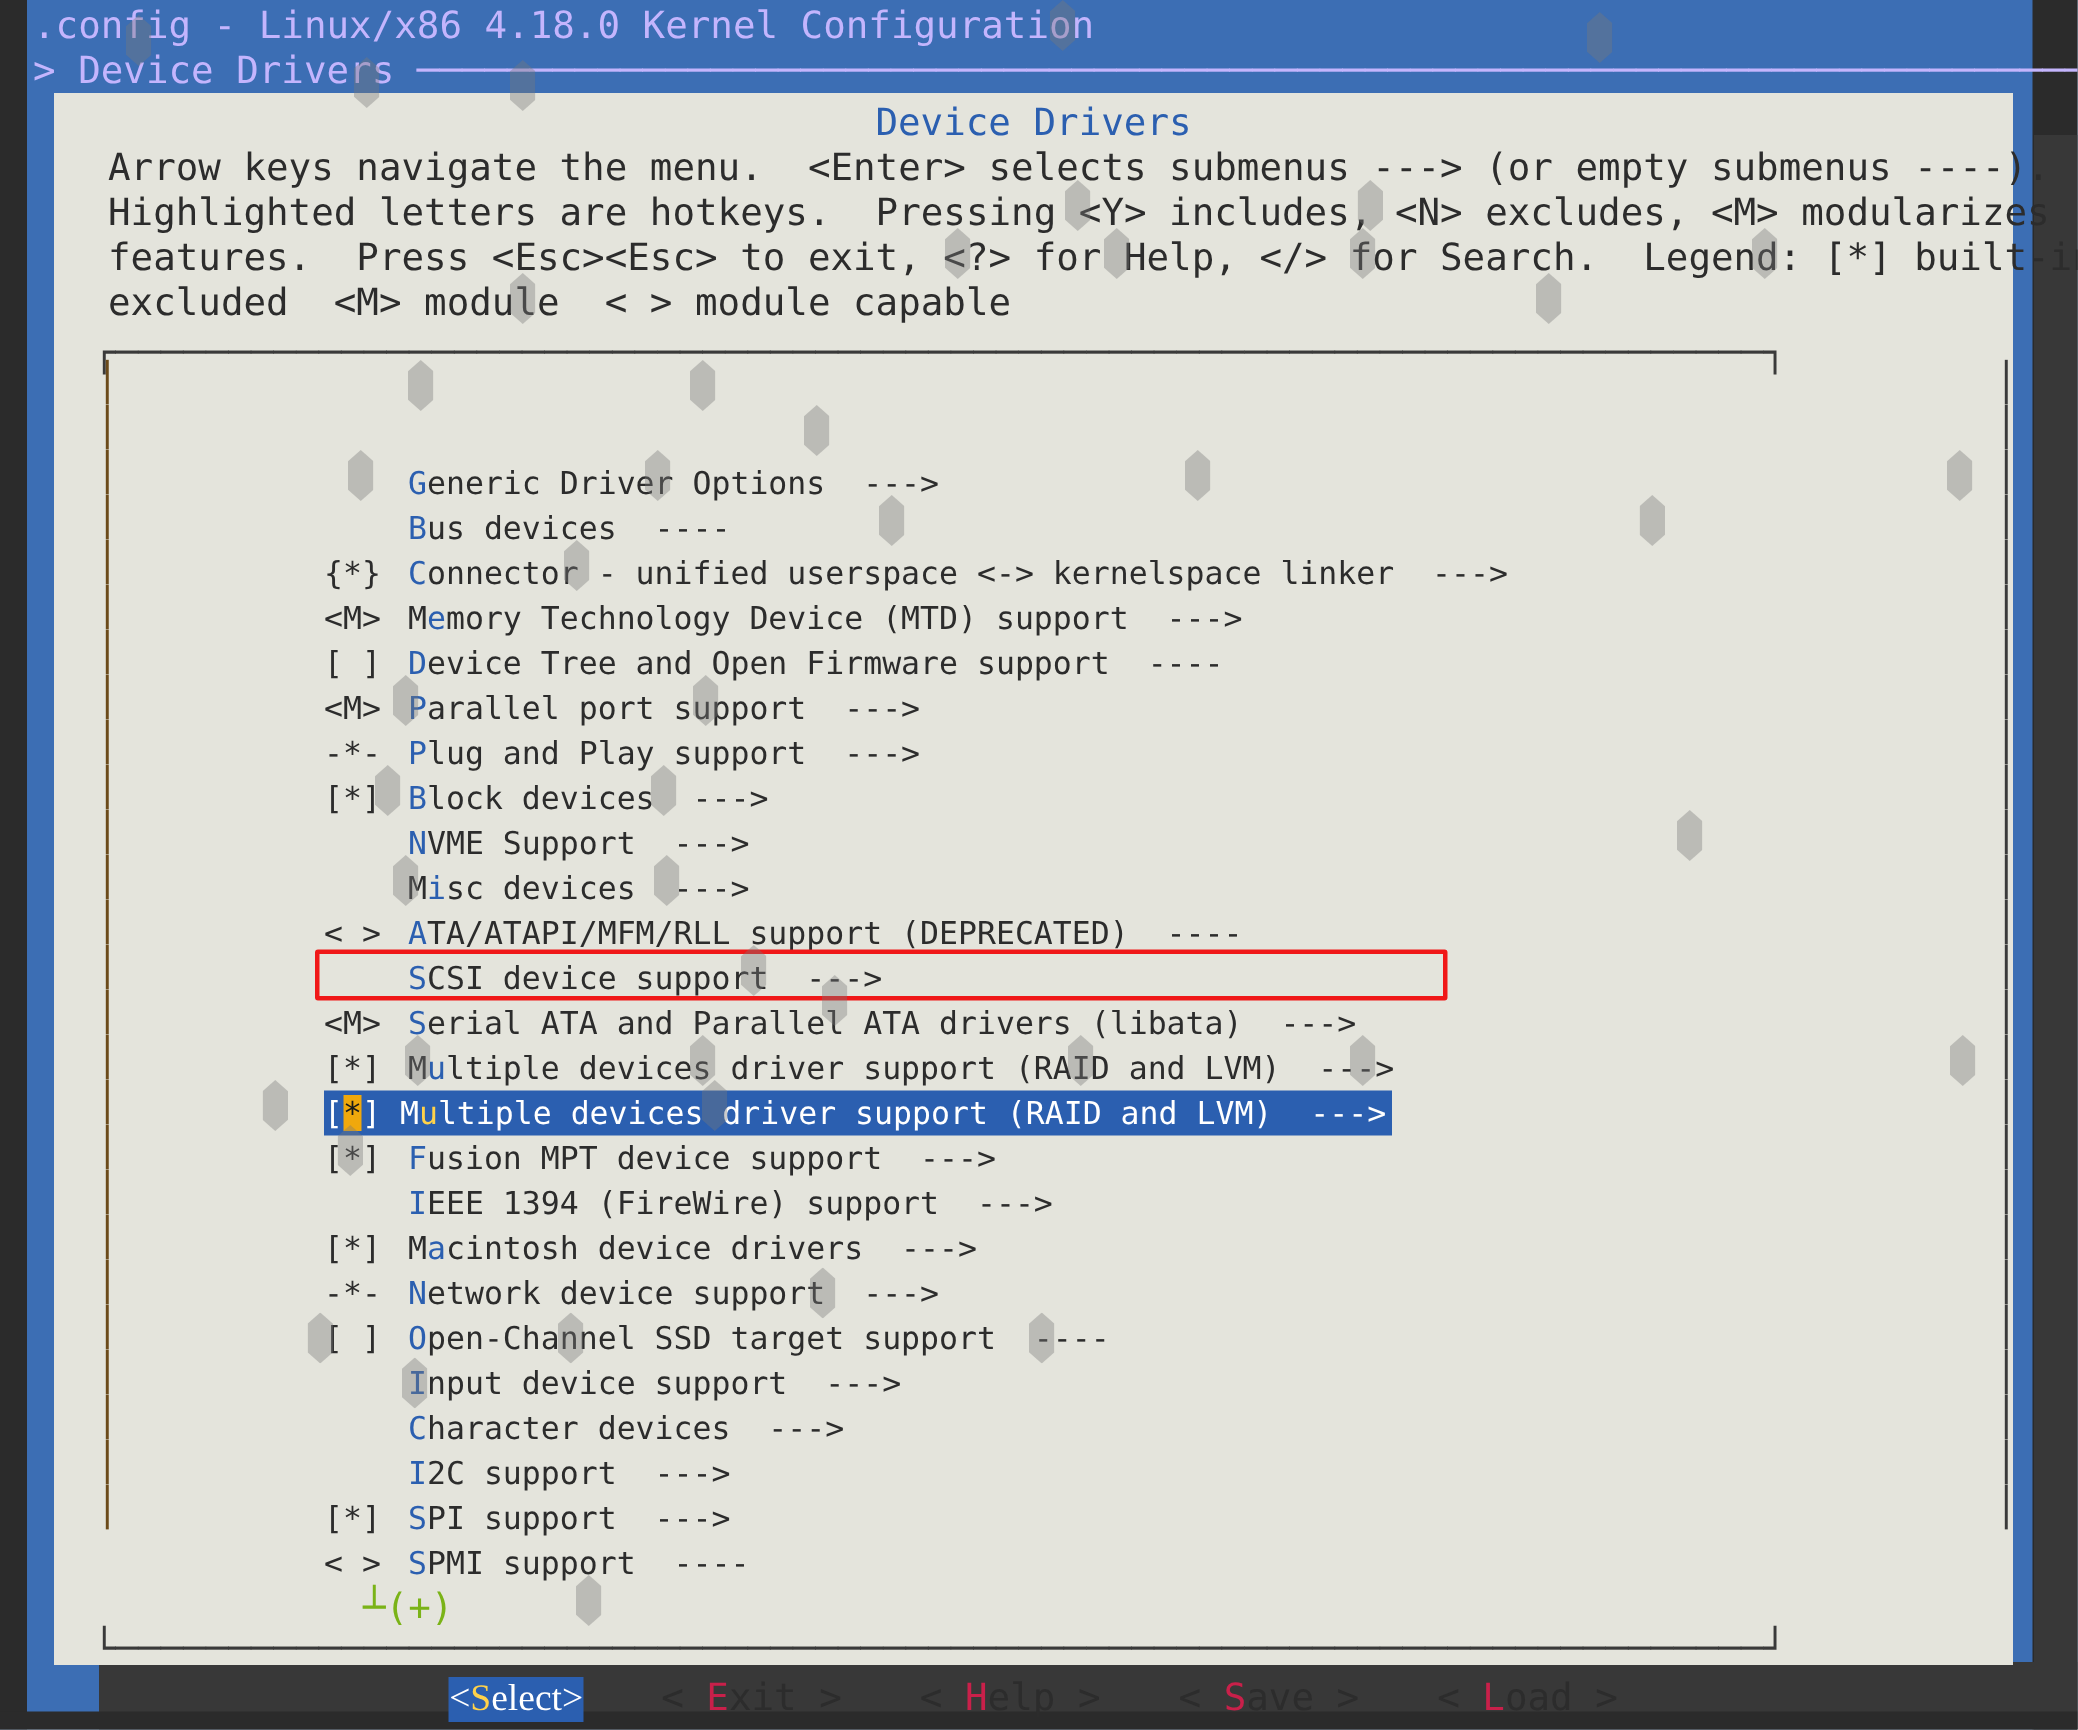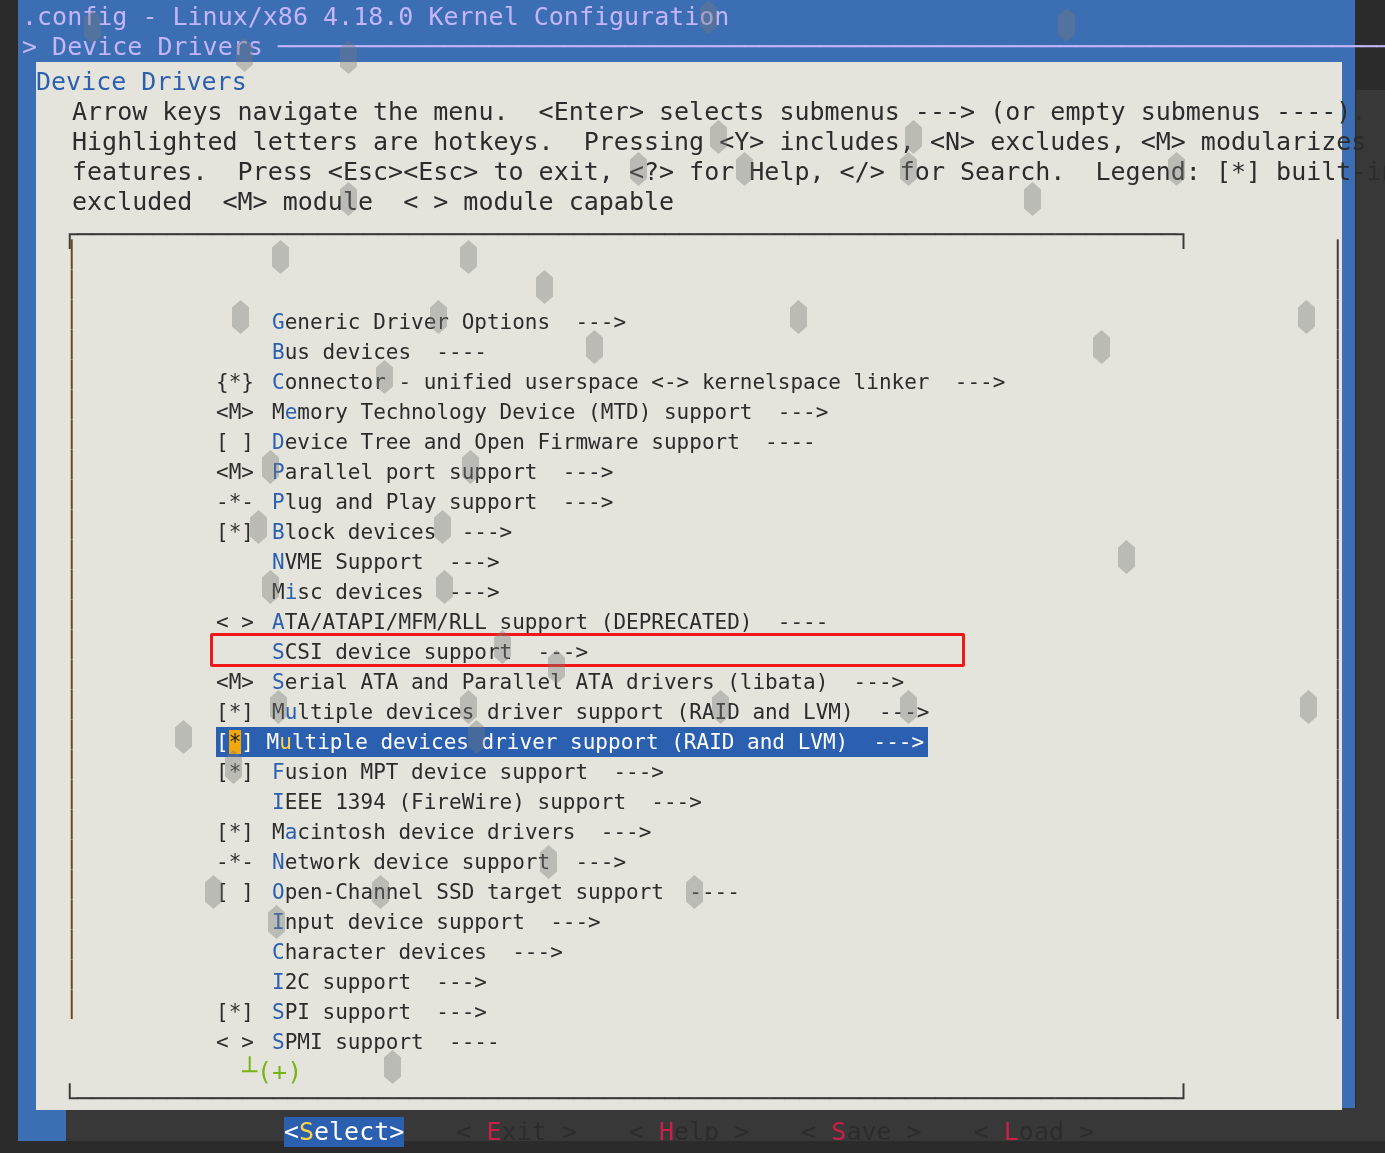--- a/index.html
+++ b/index.html
@@ -51,21 +51,21 @@
     background:#e4e4dc;
   }
   .dlgtext{
     position:absolute;
     font-size:25px;
     line-height:30px;
     white-space:pre;
     color:#2c2c2c;
   }
   #dlg-title{
-    left:0;top:5px;width:1306px;text-align:left;
+    left:0;top:5px;width:1306px;text-align:center;
     color:#2b5fb0;
   }
   #helptext{
     left:36px;top:35px;
   }
   #frame-top{position:absolute;left:26px;top:158px;white-space:pre;font-size:25px;line-height:30px;color:#3a3a3a;}
   #frame-left{position:absolute;left:28px;top:178px;white-space:pre;font-size:25px;line-height:30px;color:#6b4a1a;}
   #frame-right{position:absolute;left:1294px;top:178px;white-space:pre;font-size:25px;line-height:30px;color:#3a3a3a;}
   #frame-bottom{position:absolute;left:26px;top:1022px;white-space:pre;font-size:25px;line-height:30px;color:#3a3a3a;letter-spacing:0;}
 
@@ -100,21 +100,21 @@
     pointer-events:none;
   }
 
   
   #buttons{
     position:absolute;left:0;top:1055px;width:1306px;text-align:center;
     font-size:25px;line-height:30px;white-space:pre;color:#2c2c2c;
   }
   .btn{display:inline-block;}
   .btn .bhk{color:#c9204a;}
-  .btn.active{background:#2b5fb0;color:#ffffff;}
+  .btn.active{background:#2b5fb0;color:#ffffff;font-family:Liberation Serif, serif;}
   .btn.active .bhk{color:#ffd24a;}
   .gap{display:inline-block;width:52px;}
 
   
   .dia{
     position:absolute;width:17px;height:34px;
     background:rgba(120,120,120,0.38);
     clip-path:polygon(50% 0%,100% 22%,100% 78%,50% 100%,0% 78%,0% 22%);
     pointer-events:none;
   }

